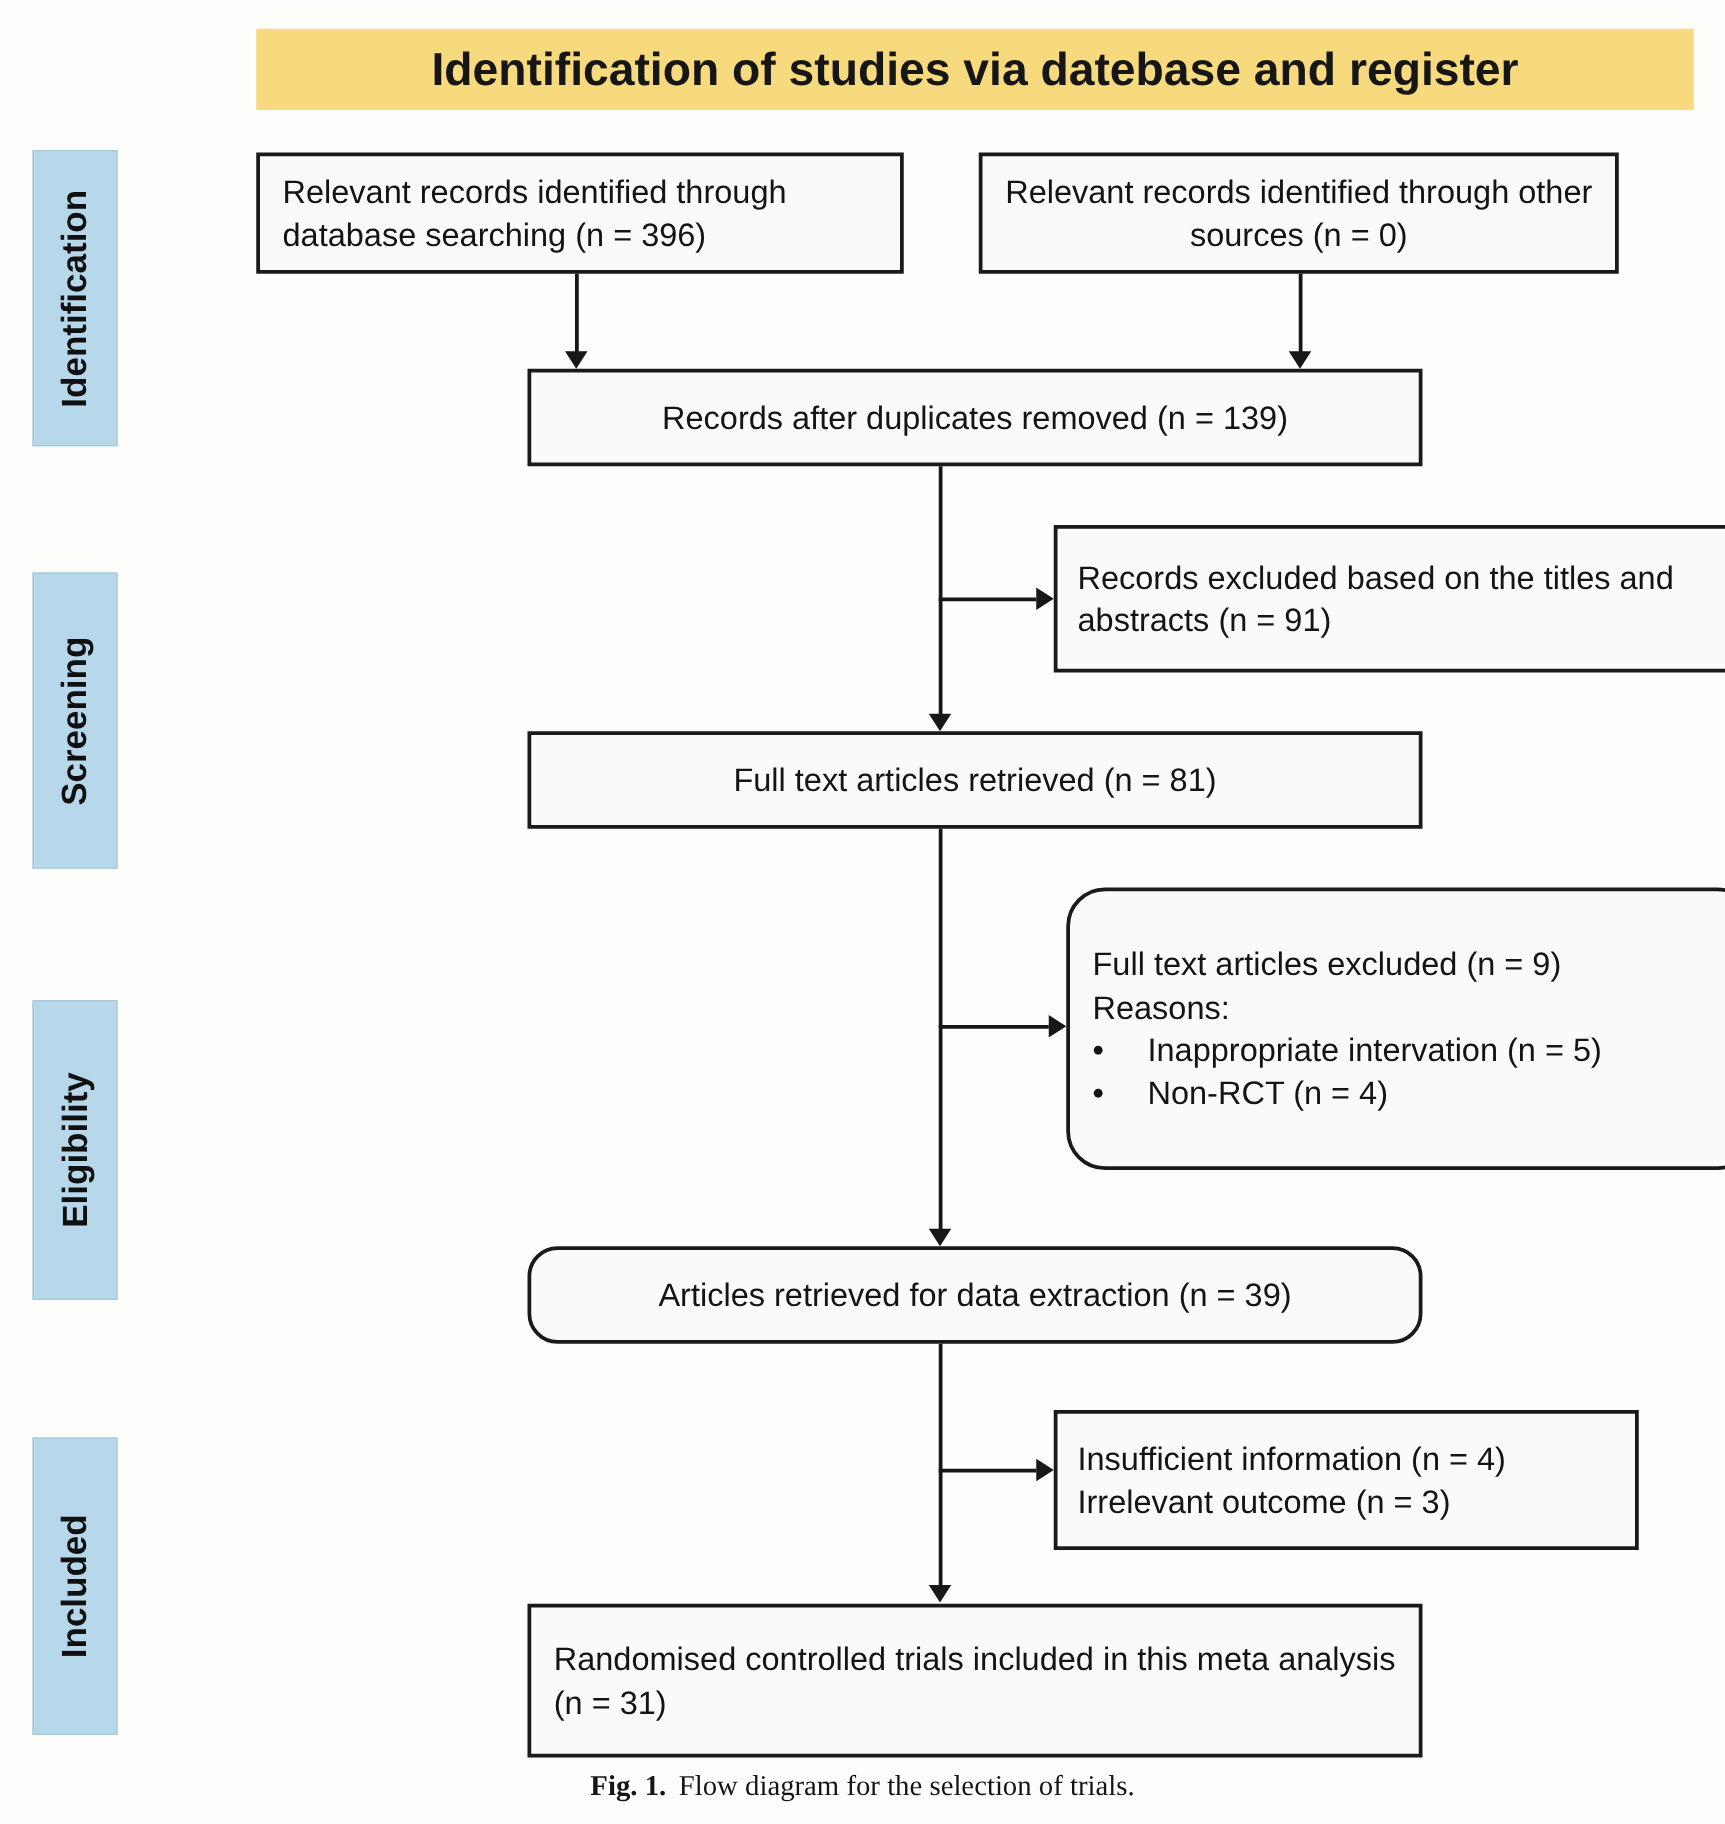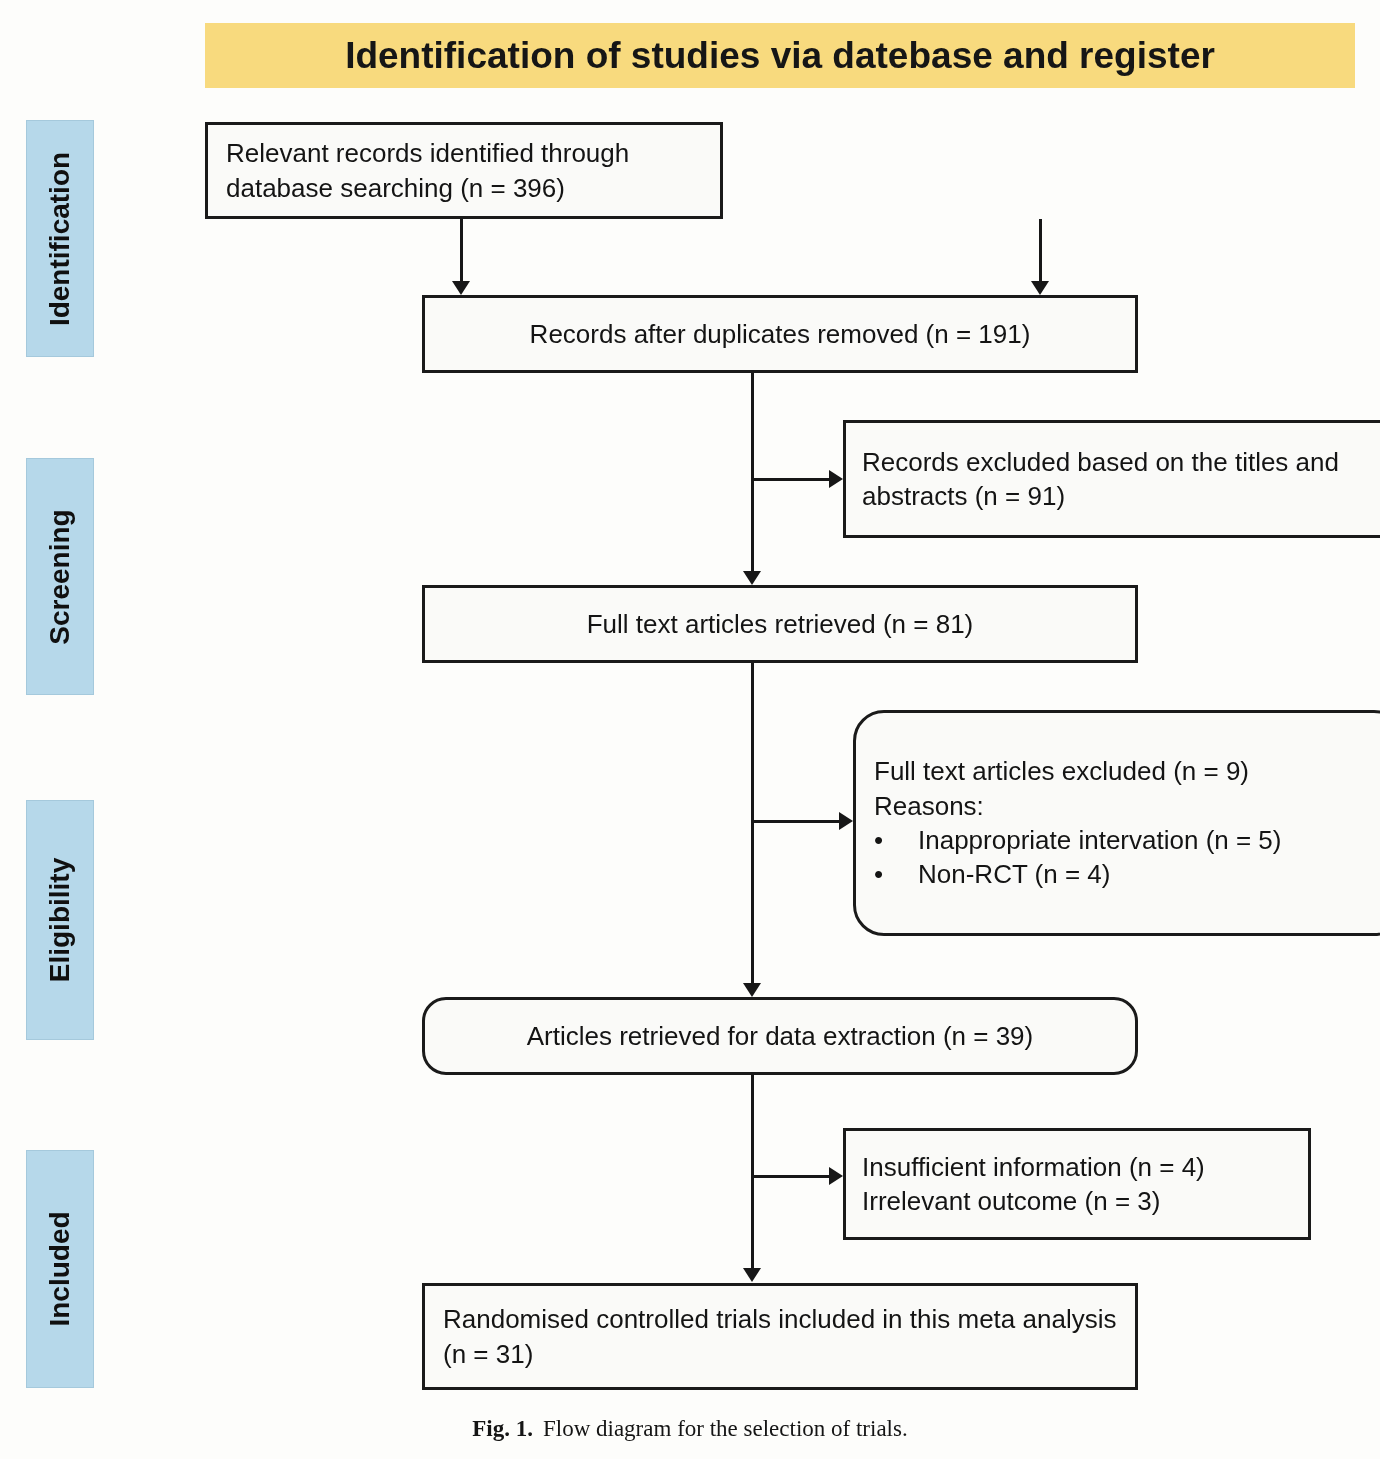--- a/index.html
+++ b/index.html
@@ -57,21 +57,21 @@
   .fbox.left   { align-items: flex-start; text-align: left; }
 
   .box-db       { left: 205px; top: 122px;  width: 518px; height: 97px; }
   .box-other    { left: 783px; top: 122px;  width: 512px; height: 97px; }
   .box-dup      { left: 422px; top: 295px;  width: 716px; height: 78px; }
   .box-excl1    { left: 843px; top: 420px;  width: 548px; height: 118px; padding-left: 16px; }
   .box-ft       { left: 422px; top: 585px;  width: 716px; height: 78px; }
   .box-ftexcl   { left: 853px; top: 710px;  width: 552px; height: 226px; padding-left: 18px; border-radius: 31px; }
   .box-dataext  { left: 422px; top: 997px;  width: 716px; height: 78px; border-radius: 24px; }
   .box-excl2    { left: 843px; top: 1128px; width: 468px; height: 112px; padding-left: 16px; }
-  .box-rct      { left: 422px; top: 1283px; width: 716px; height: 107px; }
+  .box-rct      { left: 422px; top: 1283px; width: 716px; height: 123px; }
 
   .bullet-row { display: flex; }
   .bullet-glyph { width: 44px; flex: 0 0 44px; }
 
   
   .vline { position: absolute; width: 3px; background: #171717; }
   .hline { position: absolute; height: 3px; background: #171717; }
   .head-down {
     position: absolute; width: 0; height: 0;
     border-left: 9px solid transparent;
@@ -133,23 +133,26 @@
     <span class="vtxt">Eligibility</span>
   </div>
   <div class="stage-label lbl-included" style="background-color: rgb(182, 216, 234);">
     <span class="vtxt">Included</span>
   </div>
 
   <div class="fbox left box-db">
     <span>Relevant records identified through database searching (n = 396)</span>
   </div>
 
+  <div class="fbox center box-other">
+    <span>Relevant records identified through other sources (n = 0)</span>
+  </div>
 
   <div class="fbox center box-dup">
-    <span>Records after duplicates removed (n = 191)</span>
+    <span>Records after duplicates removed (n = 139)</span>
   </div>
 
   <div class="fbox left box-excl1">
     <span>Records excluded based on the titles and abstracts (n = 91)</span>
   </div>
 
   <div class="fbox center box-ft">
     <span>Full text articles retrieved (n = 81)</span>
   </div>
 

